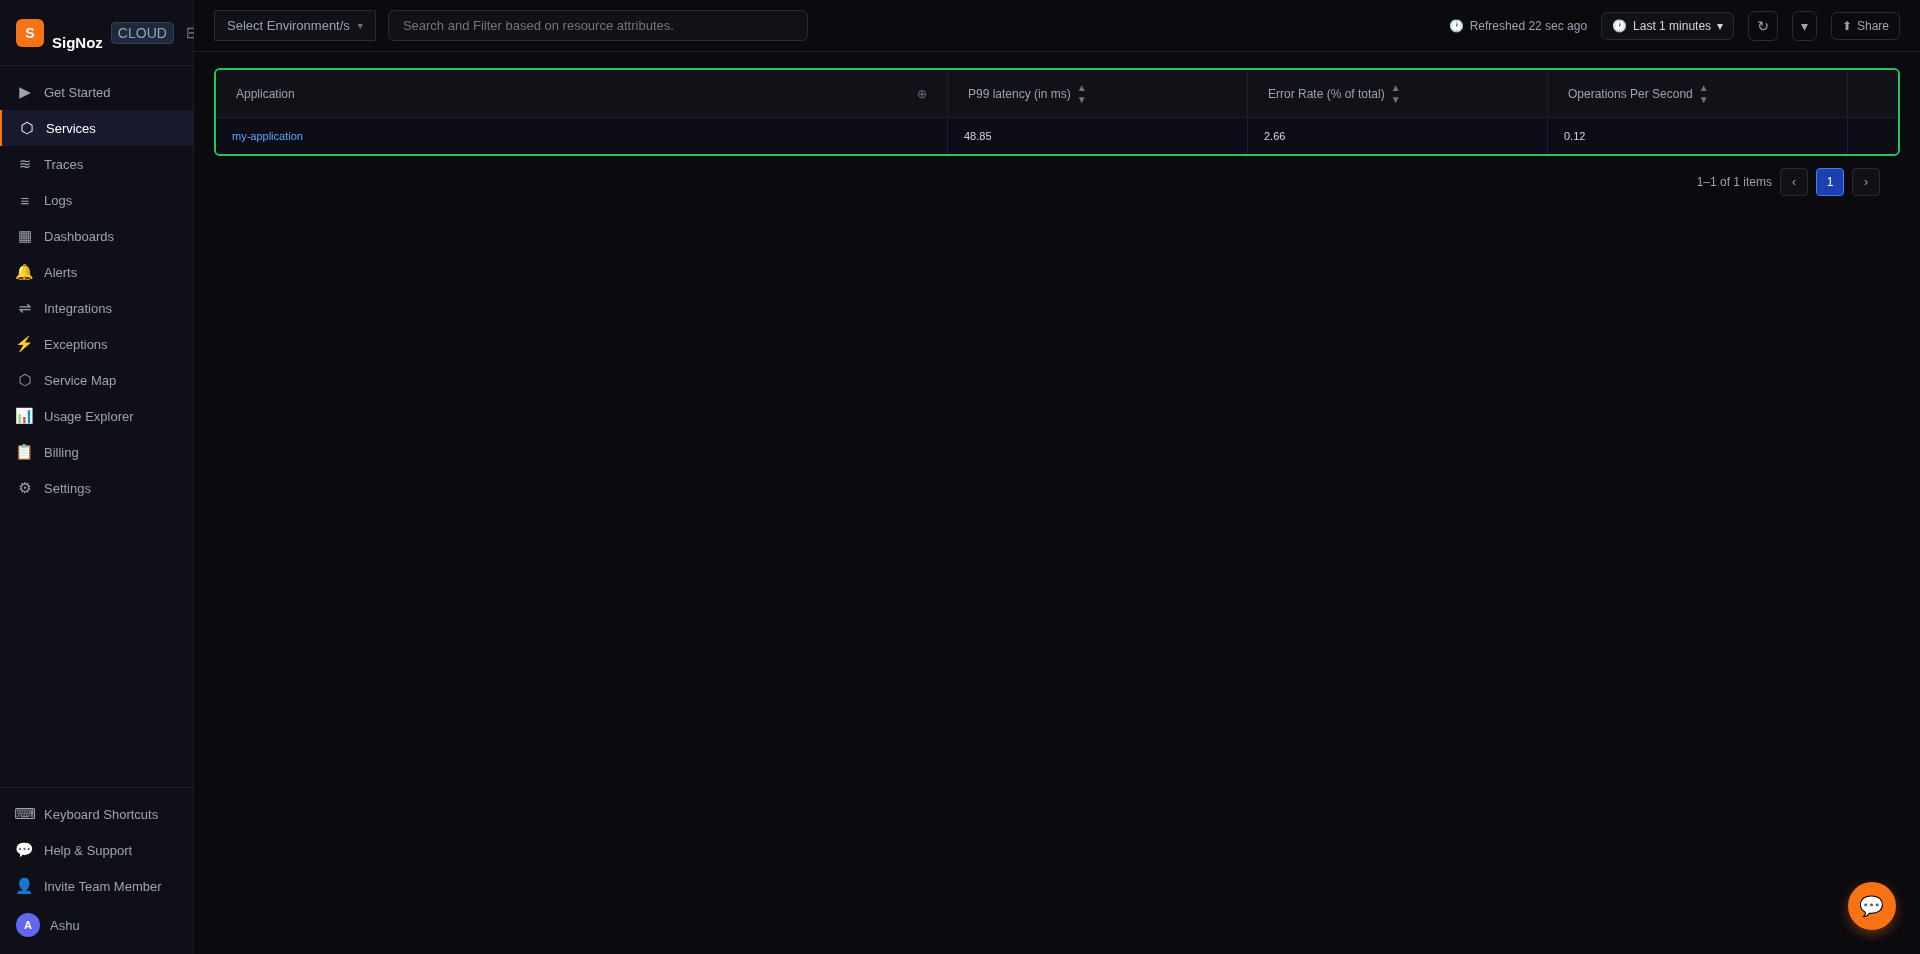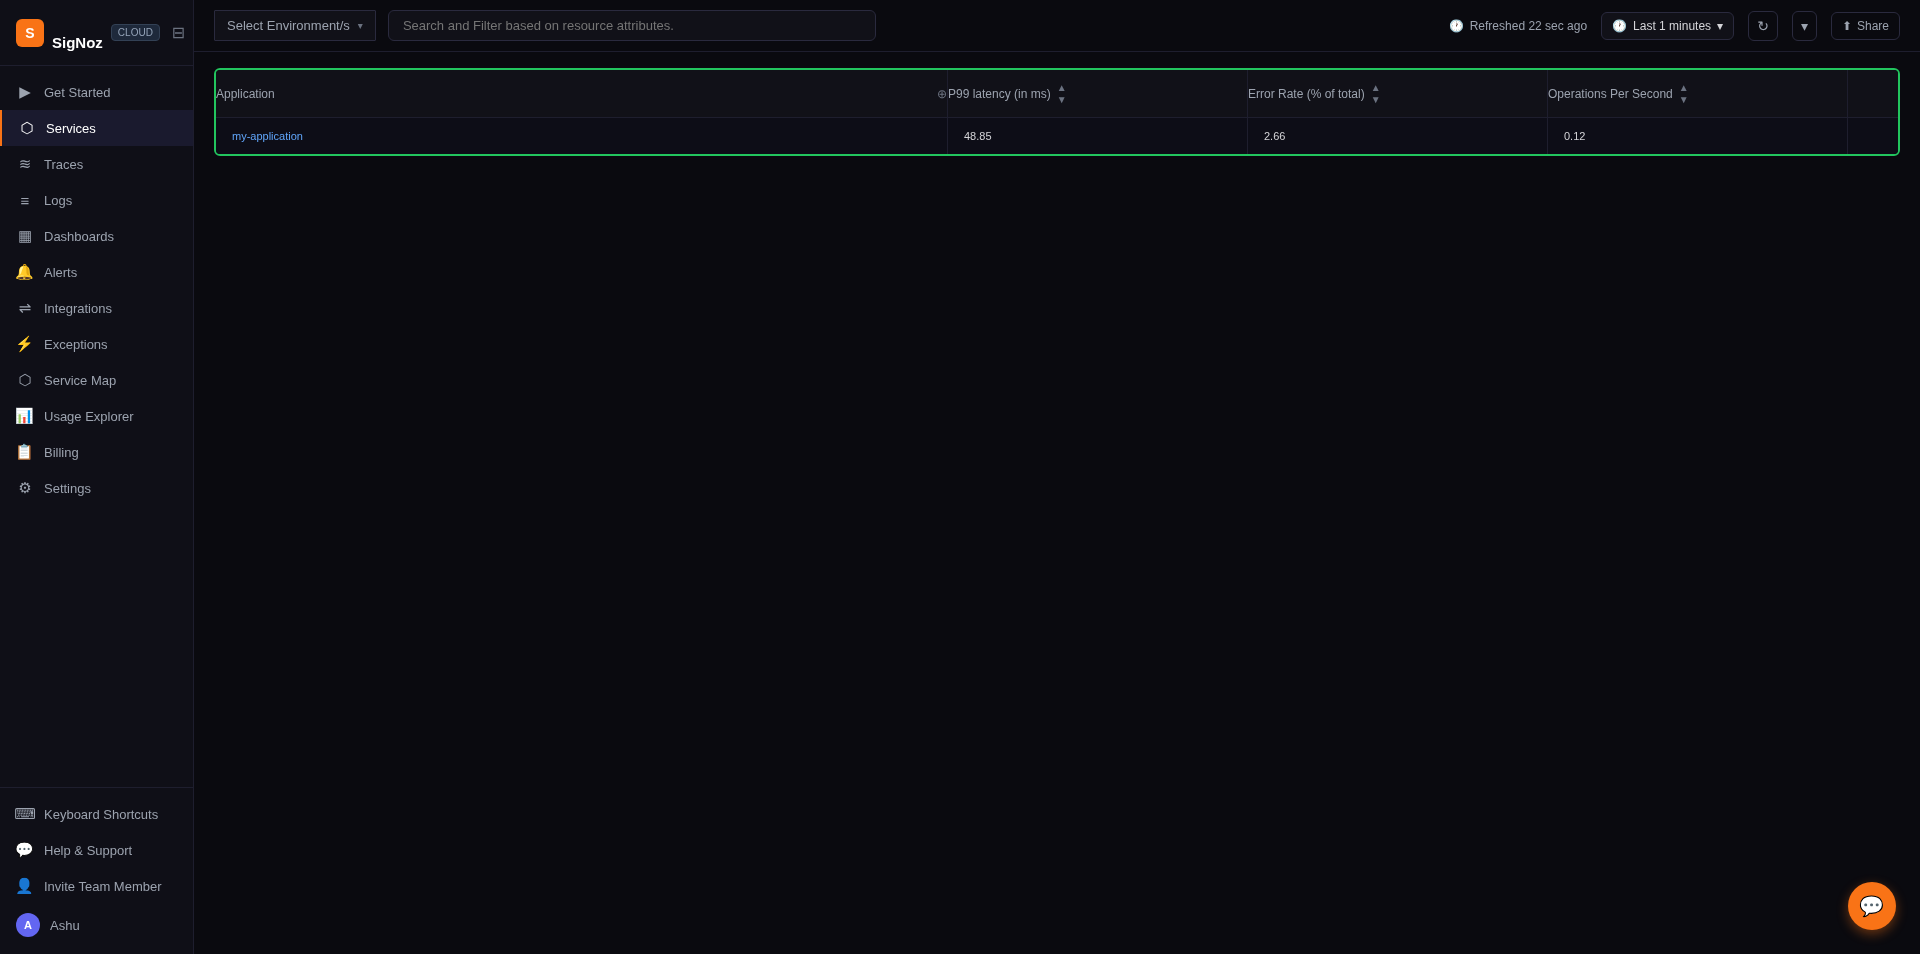--- a/index.html
+++ b/index.html
@@ -45,21 +45,21 @@
     }
     .logo-text {
       font-weight: 600;
       font-size: 15px;
       color: #fff;
       margin-top: 20px;
     }
     .cloud-badge {
       background: #1e293b;
       color: #94a3b8;
-      font-size: 10px;
+      font-size: 14px;
       padding: 2px 6px;
       border-radius: 4px;
       border: 1px solid #334155;
     }
     .sidebar-collapse-btn {
       margin-left: auto;
       background: none;
       border: none;
       color: #6b7280;
       cursor: pointer;
@@ -164,21 +164,21 @@
     .env-select-text { font-size: 13px; }
     .env-select-arrow { margin-left: auto; color: #6b7280; font-size: 10px; }
 
     .search-bar {
       background: #111118;
       border: 1px solid #2a2a3e;
       border-radius: 6px;
       padding: 7px 14px;
       color: #6b7280;
       font-size: 13px;
-      width: 488px;
+      width: 420px;
     }
 
     .topbar-right {
       display: flex;
       align-items: center;
       gap: 14px;
     }
     .refresh-info {
       color: #9ca3af;
       font-size: 12px;
@@ -236,21 +236,21 @@
       background: #0d0d17;
     }
 
     .table-header {
       display: grid;
       grid-template-columns: 1fr 300px 300px 300px 50px;
       background: #111118;
       border-bottom: 1px solid #1e1e2e;
     }
     .th {
-      padding: 12px 0;
+      padding: 12px 20px;
       font-size: 12px;
       color: #9ca3af;
       font-weight: 500;
       display: flex;
       align-items: center;
       gap: 6px;
       border-right: 1px solid #1e1e2e;
     }
     .th:last-child { border-right: none; }
     .sort-icon {
@@ -489,18 +489,24 @@
         <div class="td">
           <span>2.66</span>
         </div>
         <div class="td">
           <span>0.12</span>
         </div>
         <div class="td"></div>
       </div>
     </div>
 
+    <div class="pagination">
+      <span>1–1 of 1 items</span>
+      <button class="page-btn">‹</button>
+      <button class="page-btn active">1</button>
+      <button class="page-btn">›</button>
+    </div>
   </div>
 </div>
 
 <div class="chat-fab">
   <span>💬</span>
 </div>
 
 </body></html>

